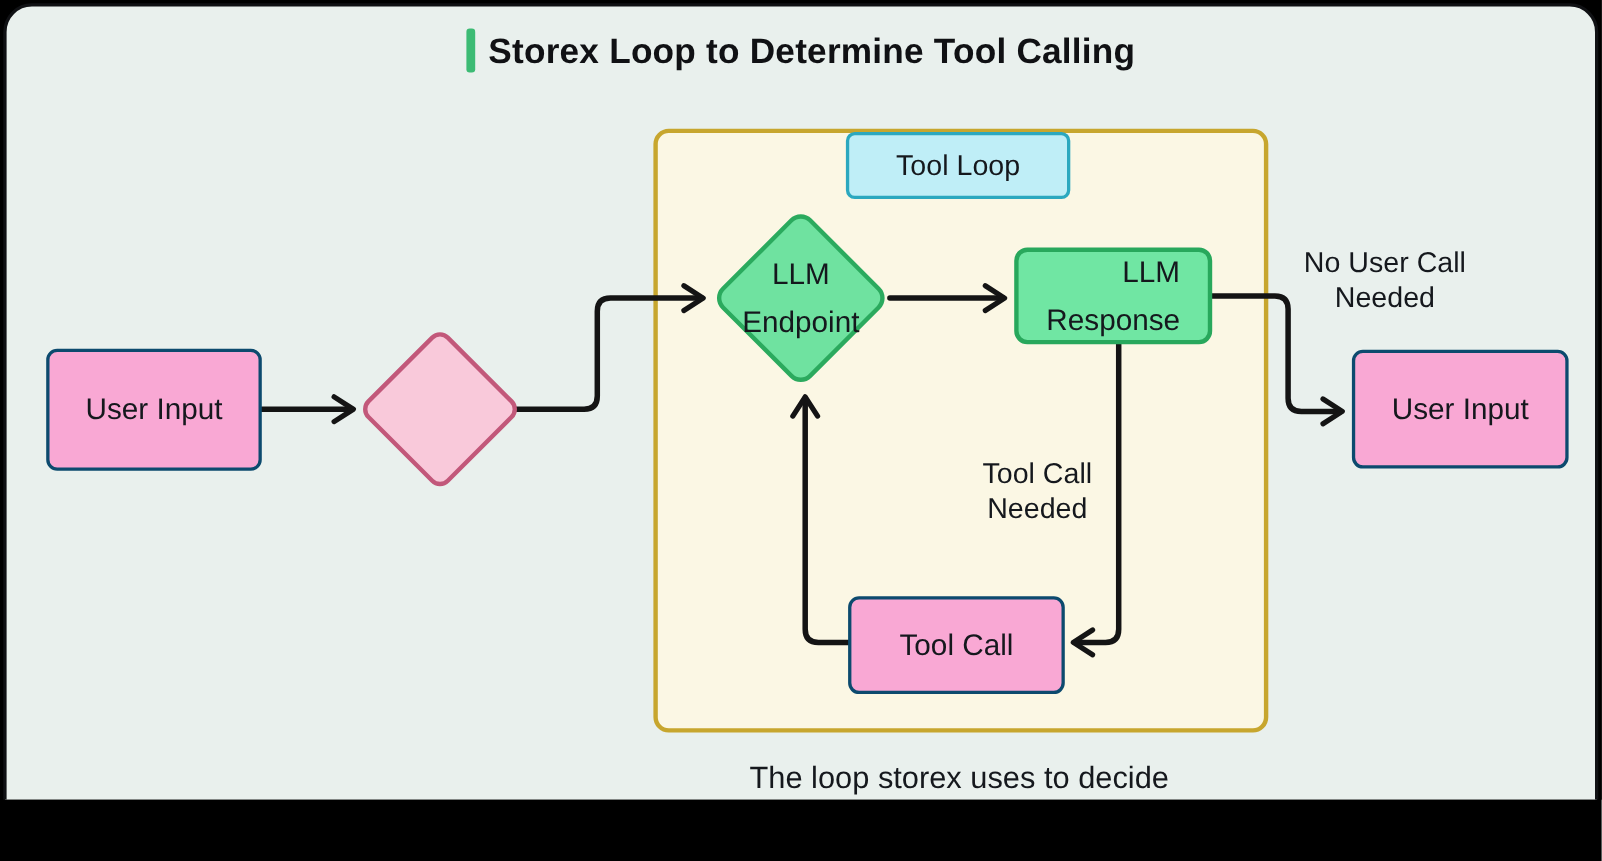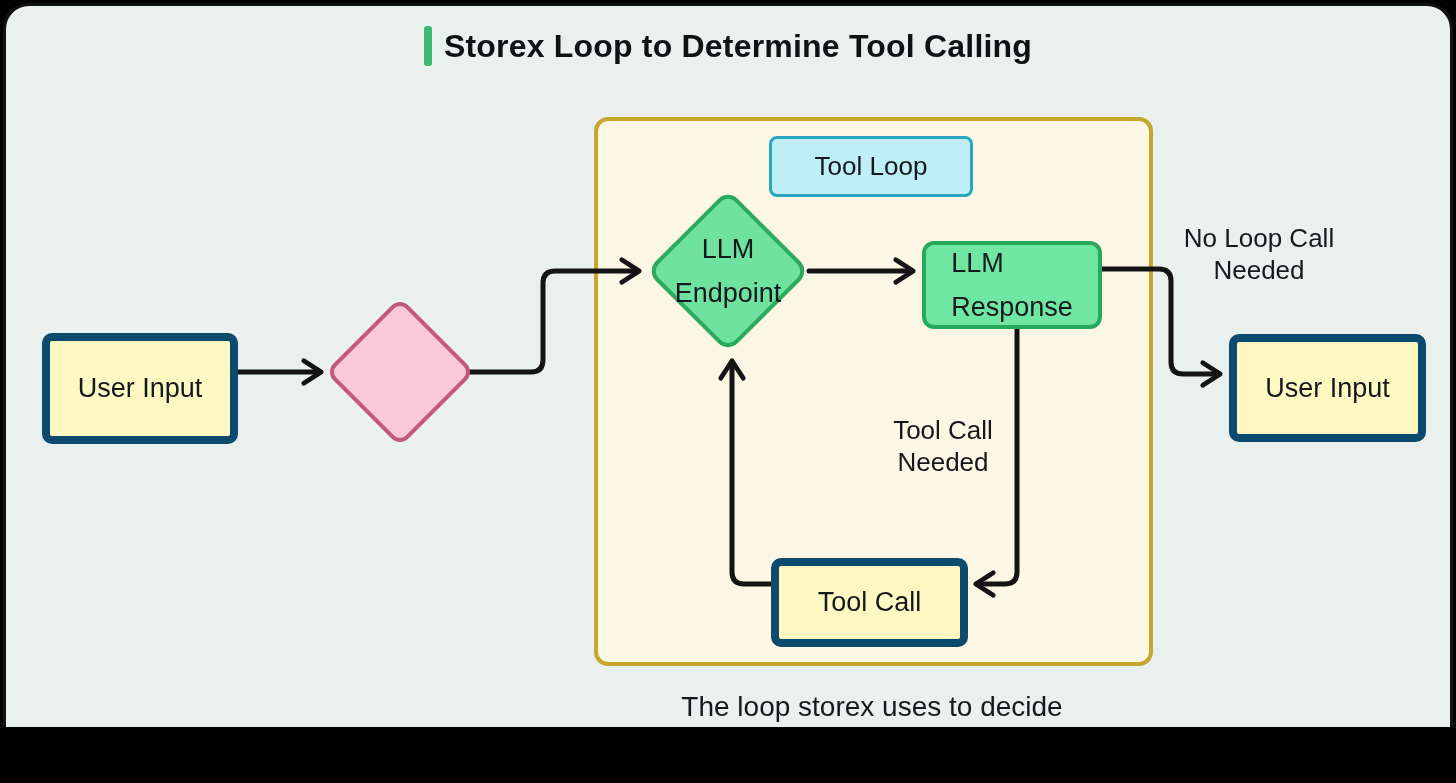--- a/index.html
+++ b/index.html
@@ -54,30 +54,29 @@
     width: 551px; height: 541px;
     background: #fbf7e4;
     border: 4px solid #c7a62e;
     border-radius: 14px;
   }
   .node {
     position: absolute;
     display: flex;
     align-items: center;
     justify-content: center;
-    text-align: left;
+    text-align: right;
     font-size: 27px;
     color: #15181d;
     box-sizing: border-box;
-    margin-top: 16px;
   }
   .pre { white-space: pre-line; line-height: 44px; }
   .rect-purple {
-    background: #fef9c3;
-    border: 8px solid #0c4a6e;
+    background: #f9a8d4;
+    border: 3px solid #0c4a6e;
     border-radius: 10px;
   }
   .rect-green {
     background: #70e6a3;
     border: 4px solid #28a85c;
     border-radius: 12px;
   }
   .rect-cyan {
     background: #bfeef7;
     border: 3px solid #2ba8bf;
@@ -164,20 +163,20 @@
 
     <div class="node rect-green pre" style="left:916px; top:219px; width:180px; height:88px;">LLM
 Response</div>
 
     <div class="node rect-purple" style="left:765px; top:536px; width:197px; height:89px;">Tool Call</div>
 
     <div class="node rect-purple" style="left:1223px; top:312px; width:197px; height:108px;">User Input</div>
 
     <div class="edge-label pre" style="left:837px; top:408px; width:200px;">Tool Call
 Needed</div>
-    <div class="edge-label pre" style="left:1143px; top:216px; width:220px;">No Loop Call
+    <div class="edge-label pre" style="left:1143px; top:216px; width:220px;">No User Call
 Needed</div>
 
     <div class="caption pre" style="left:616px; top:684px; width:500px;">The loop storex uses to decide
 what tools to call and when</div>
 
   </div>
 </div>
 
 </body></html>

